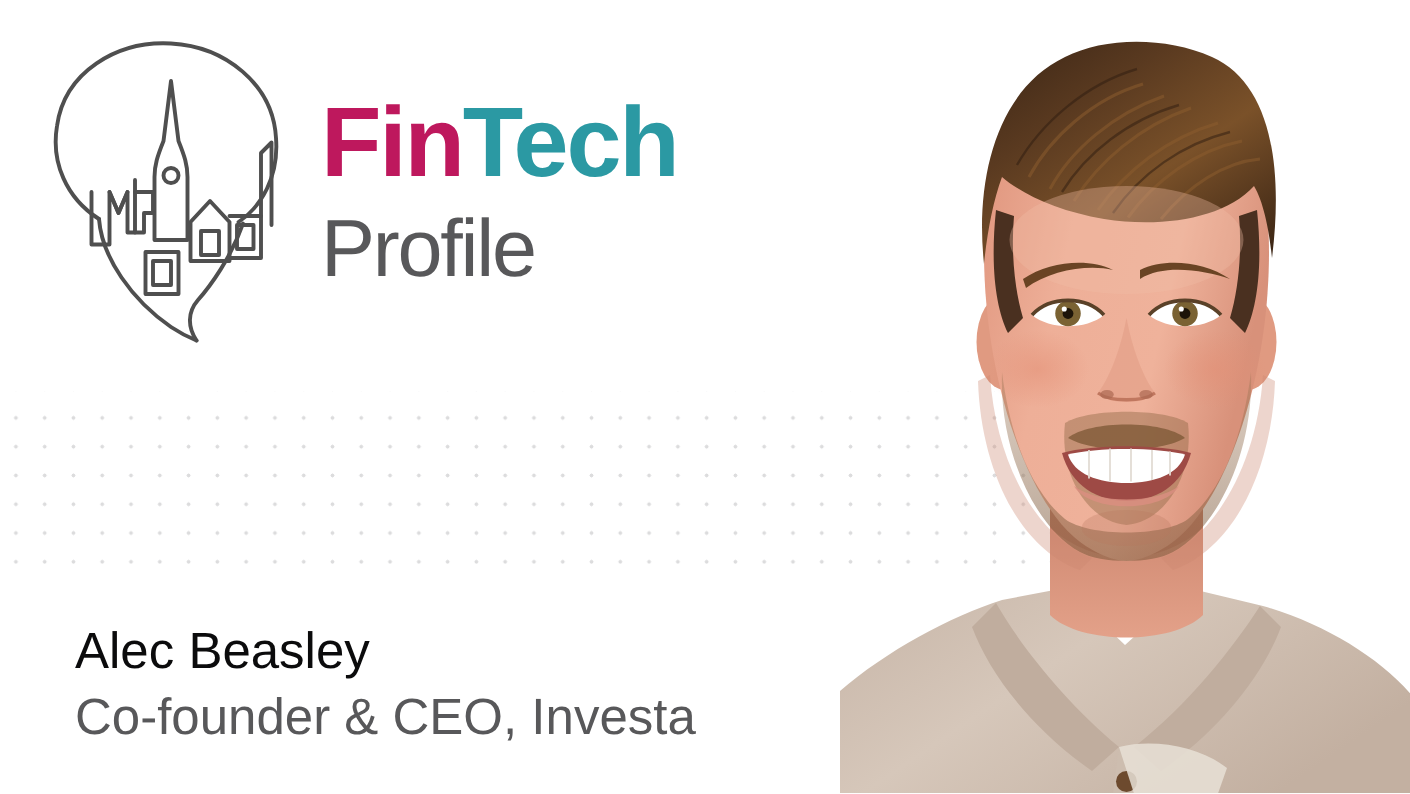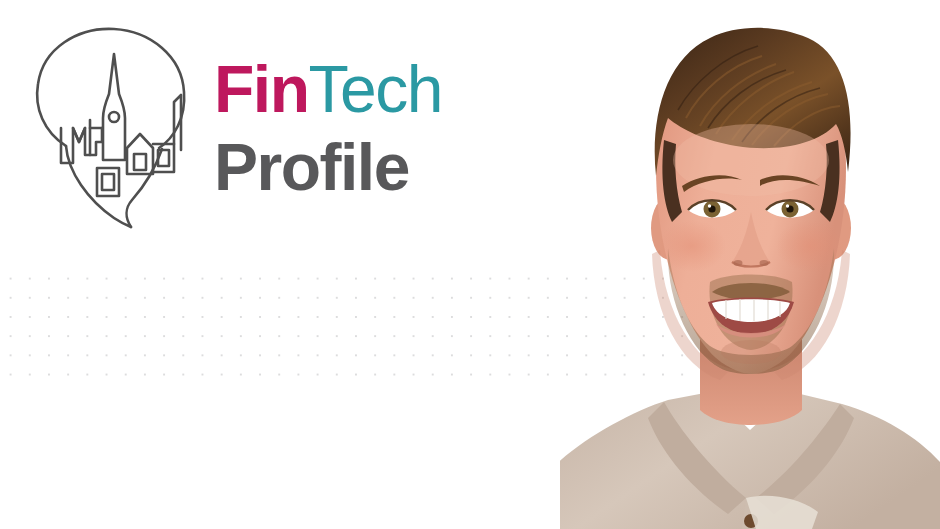--- a/index.html
+++ b/index.html
@@ -57,27 +57,27 @@
   .logo-line1 {
     font-size: 66px;
     letter-spacing: -1.5px;
   }
   .word-fin {
     color: #be185d;
     font-weight: 700;
   }
   .word-tech {
     color: #2b99a3;
-    font-weight: 400;
+    font-weight: 700;
   }
   .logo-line2 {
-    font-size: 66px;
+    font-size: 54px;
     letter-spacing: -1.5px;
     color: #58585a;
-    font-weight: 700;
+    font-weight: 400;
     margin-top: 17px;
   }
 
   
   .name-block {
     position: absolute;
     left: 50px;
     top: 412px;
     z-index: 4;
   }
@@ -177,20 +177,24 @@
         <path d="M146 122 L 146 80 L 153 73 L 153 128"></path>
       </g>
     </svg>
 
     <div class="logo-word">
       <div class="logo-line1"><span class="word-fin">Fin</span><span class="word-tech">Tech</span></div>
       <div class="logo-line2">Profile</div>
     </div>
   </div>
 
+  <div class="name-block">
+    <div class="person-name">Alec Beasley</div>
+    <div class="person-role">Co-founder &amp; CEO, Investa</div>
+  </div>
 
   <div class="portrait-wrap">
     <svg width="380" height="529" viewBox="0 0 380 529">
       <defs>
         <linearGradient id="skinG" x1="0" y1="0" x2="1" y2="0.4">
           <stop offset="0%" stop-color="#dd9179"></stop>
           <stop offset="38%" stop-color="#eeaf98"></stop>
           <stop offset="72%" stop-color="#efb29b"></stop>
           <stop offset="100%" stop-color="#d8917a"></stop>
         </linearGradient>

